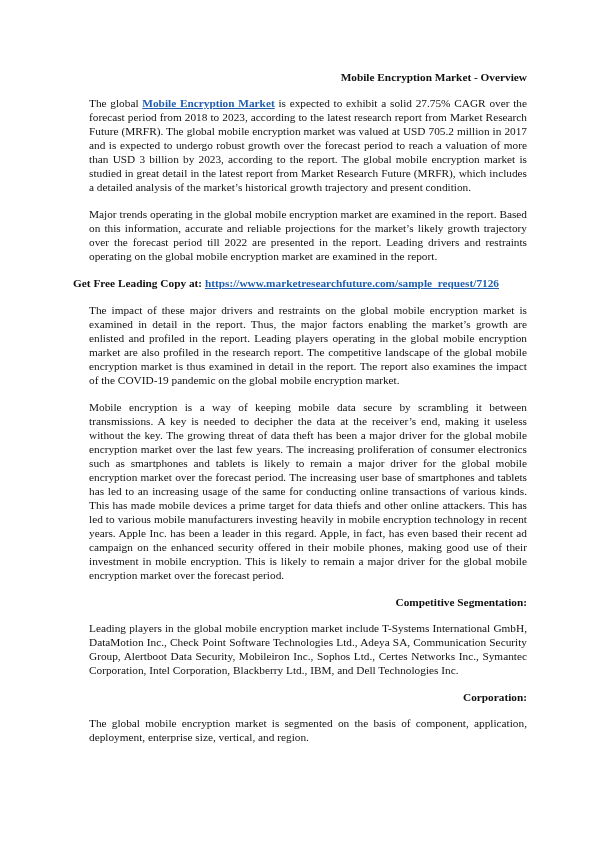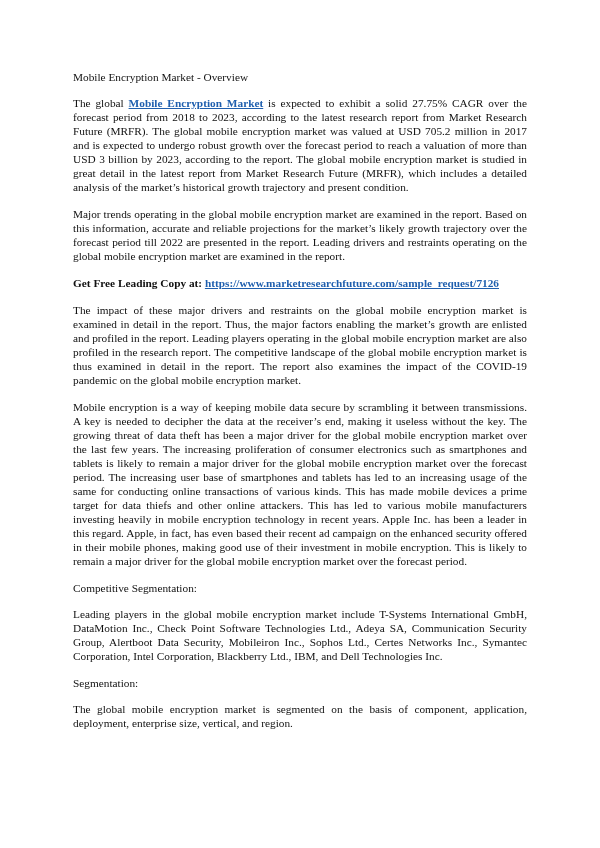--- a/index.html
+++ b/index.html
@@ -17,25 +17,26 @@
     position: absolute;
     left: 73px;
     top: 70px;
     width: 454px;
     font-family: "Liberation Serif", serif;
     font-size: 11.3px;
     line-height: 14px;
     color: #111111;
   }
   .heading {
-    font-weight: normal;
+    font-weight: bold;
     margin: 0 0 12px 0;
+    text-align: right;
   }
   p {
-    margin: 0 0 13px 0;
+    margin: 0 0 13px 16px;
     text-align: justify;
   }
   .link {
     color: #1f5fae;
     font-weight: bold;
     text-decoration: underline;
     cursor: pointer;
     text-align: center;
   }
   .cta {
@@ -55,15 +56,15 @@
 
   <div class="cta"><span>Get Free Leading Copy at: </span><span class="link">https://www.marketresearchfuture.com/sample_request/7126</span></div>
 
   <p>The impact of these major drivers and restraints on the global mobile encryption market is examined in detail in the report. Thus, the major factors enabling the market’s growth are enlisted and profiled in the report. Leading players operating in the global mobile encryption market are also profiled in the research report. The competitive landscape of the global mobile encryption market is thus examined in detail in the report. The report also examines the impact of the COVID-19 pandemic on the global mobile encryption market.</p>
 
   <p>Mobile encryption is a way of keeping mobile data secure by scrambling it between transmissions. A key is needed to decipher the data at the receiver’s end, making it useless without the key. The growing threat of data theft has been a major driver for the global mobile encryption market over the last few years. The increasing proliferation of consumer electronics such as smartphones and tablets is likely to remain a major driver for the global mobile encryption market over the forecast period. The increasing user base of smartphones and tablets has led to an increasing usage of the same for conducting online transactions of various kinds. This has made mobile devices a prime target for data thiefs and other online attackers. This has led to various mobile manufacturers investing heavily in mobile encryption technology in recent years. Apple Inc. has been a leader in this regard. Apple, in fact, has even based their recent ad campaign on the enhanced security offered in their mobile phones, making good use of their investment in mobile encryption. This is likely to remain a major driver for the global mobile encryption market over the forecast period.</p>
 
   <div class="heading">Competitive Segmentation:</div>
   <p>Leading players in the global mobile encryption market include T-Systems International GmbH, DataMotion Inc., Check Point Software Technologies Ltd., Adeya SA, Communication Security Group, Alertboot Data Security, Mobileiron Inc., Sophos Ltd., Certes Networks Inc., Symantec Corporation, Intel Corporation, Blackberry Ltd., IBM, and Dell Technologies Inc.</p>
 
-  <div class="heading">Segmentation:</div>
+  <div class="heading">Corporation:</div>
   <p>The global mobile encryption market is segmented on the basis of component, application, deployment, enterprise size, vertical, and region.</p>
 </div>
 
 </body></html>

